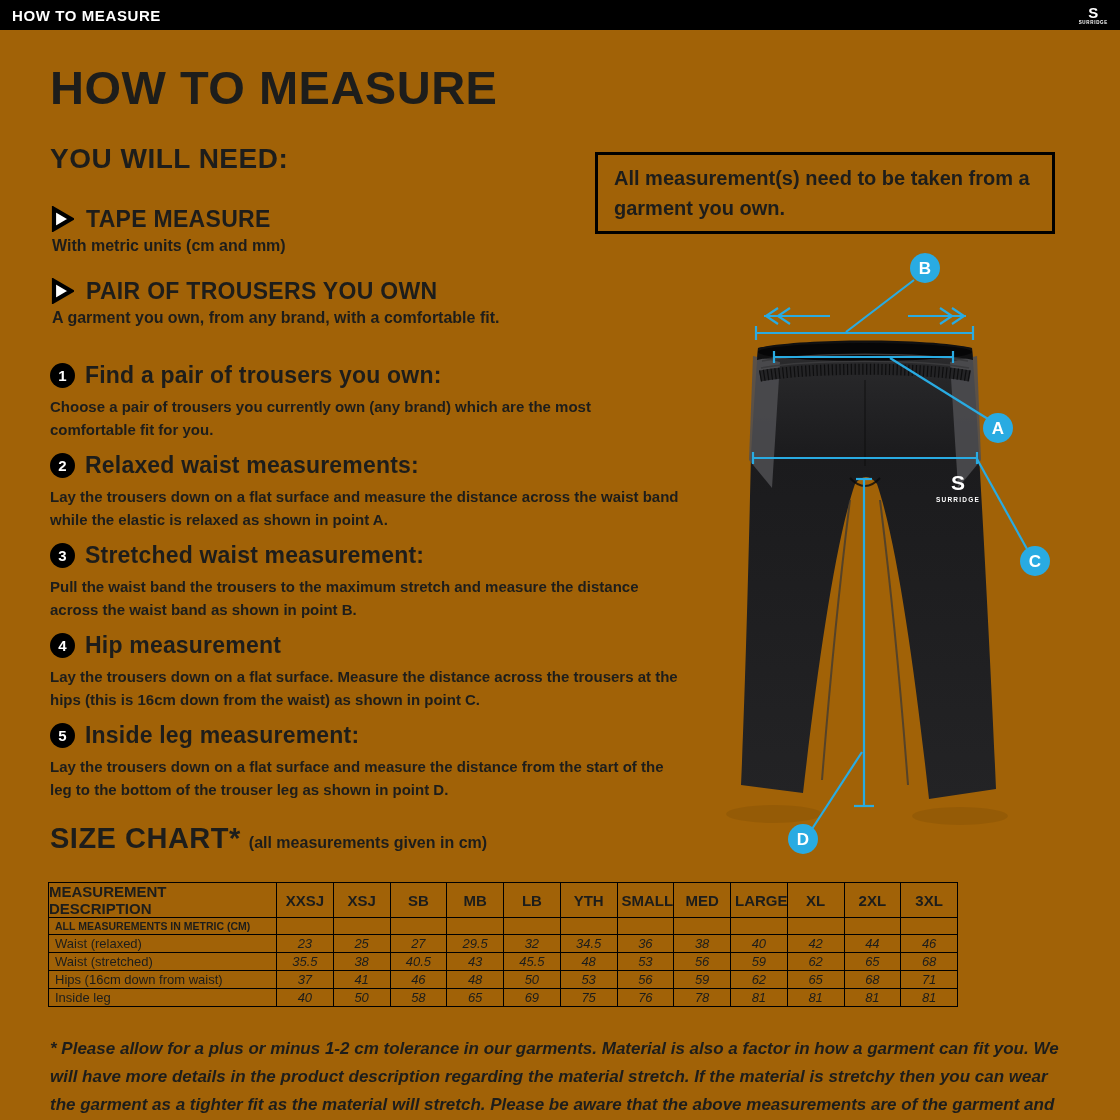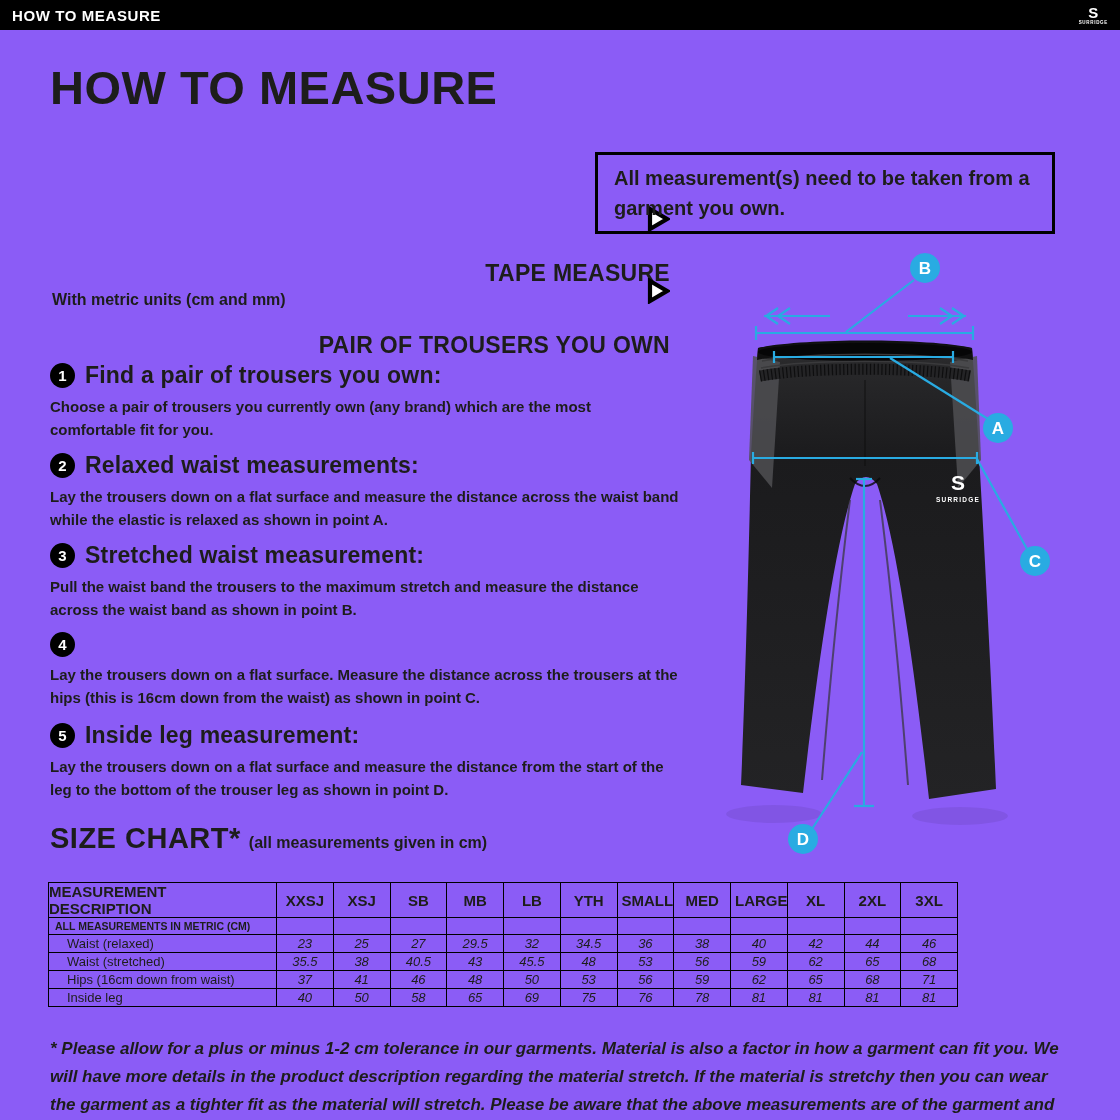--- a/index.html
+++ b/index.html
@@ -1,34 +1,34 @@
 <!DOCTYPE html>
 <html><head>
 <meta charset="utf-8">
 <style>
   html,body{margin:0;padding:0;background:#fff;}
-  .page{position:relative;width:1120px;height:1120px;background:#8b5cf6;overflow:hidden;
+  .page{position:relative;width:1120px;height:1120px;background:#a16207;overflow:hidden;
         font-family:"Liberation Sans",sans-serif;color:#1d1d1b;}
 
   
   .topbar{position:absolute;left:0;top:0;width:1120px;height:30px;background:#000;
           display:flex;align-items:center;justify-content:space-between;
           padding:0 12px;box-sizing:border-box;}
   .topbar-title{color:#fff;font-weight:bold;font-size:15px;letter-spacing:.6px;}
   .logo{display:flex;flex-direction:column;align-items:center;line-height:1;color:#fff;}
   .logo .s{font-weight:bold;font-size:15px;letter-spacing:0;}
   .logo .word{font-size:4.5px;font-weight:bold;letter-spacing:.7px;margin-top:1px;}
 
   
   .h1{position:absolute;left:50px;top:60px;font-size:47px;font-weight:bold;letter-spacing:.5px;}
   .ywn-title{position:absolute;left:50px;top:143px;font-size:28px;font-weight:bold;letter-spacing:.5px;}
 
   
   .need{position:absolute;left:50px;width:620px;}
-  .need-head{display:flex;align-items:flex-end;gap:28px;flex-direction:column;}
+  .need-head{display:flex;align-items:flex-start;gap:12px;}
   .need-label{font-size:23px;font-weight:bold;letter-spacing:.3px;}
   .need-desc{margin:4px 0 0 2px;font-size:16px;font-weight:bold;}
 
   
   .step{position:absolute;left:50px;width:630px;}
   .step-head{display:flex;align-items:center;gap:10px;}
   .step-num{display:inline-flex;align-items:center;justify-content:center;width:25px;height:25px;
             border-radius:50%;background:#000;color:#fff;font-size:15px;font-weight:bold;flex:none;}
   .step-title{font-size:23px;font-weight:bold;letter-spacing:.2px;}
   .step-desc{margin:7px 0 0 0;font-size:15px;font-weight:bold;line-height:1.5;}
@@ -44,21 +44,21 @@
   .sc-title{position:absolute;left:50px;top:822px;}
   .sc-title .big{font-size:29px;font-weight:bold;letter-spacing:.5px;}
   .sc-title .small{font-size:16px;font-weight:bold;margin-left:8px;}
   table.size{position:absolute;left:48px;top:882px;width:910px;border-collapse:collapse;
              table-layout:fixed;}
   table.size th,table.size td{border:1.5px solid #000;padding:0 4px;font-family:"Liberation Sans",sans-serif;}
   table.size col.c0{width:228px;}
   table.size .hdr th{font-size:15px;font-weight:bold;text-align:center;height:26px;}
   table.size .hdr th:first-child{text-align:left;padding-left:0;}
   table.size .sub th{font-size:10.5px;font-weight:bold;text-align:left;height:16px;padding-left:6px;}
-  table.size .row th{font-size:13px;font-weight:normal;text-align:left;height:17px;padding-left:18px;}
+  table.size .row th{font-size:13px;font-weight:normal;text-align:left;height:17px;padding-left:6px;}
   table.size .row td{font-size:13px;text-align:center;height:17px;font-style:italic;}
 
   
   .footnote{position:absolute;left:50px;top:1018px;width:1014px;font-size:17px;
             font-weight:bold;font-style:italic;line-height:28px;}
 </style>
 </head>
 <body>
 
 <div class="page">
@@ -66,38 +66,40 @@
   <div class="topbar">
     <span class="topbar-title">HOW TO MEASURE</span>
     <span class="logo">
       <span class="s">S</span>
       <span class="word">SURRIDGE</span>
     </span>
   </div>
 
   <div class="h1">HOW TO MEASURE</div>
 
+  <div class="ywn-title">YOU WILL NEED:</div>
 
   <div class="need" style="top:206px">
     <div class="need-head">
       <svg width="24" height="26" viewBox="0 0 24 26">
         <polygon points="4,3 21,13 4,23" fill="#fff" stroke="#000" stroke-width="4.2" stroke-linejoin="miter"></polygon>
       </svg>
       <span class="need-label">TAPE MEASURE</span>
     </div>
     <p class="need-desc">With metric units (cm and mm)</p>
   </div>
 
   <div class="need" style="top:278px">
     <div class="need-head">
       <svg width="24" height="26" viewBox="0 0 24 26">
         <polygon points="4,3 21,13 4,23" fill="#fff" stroke="#000" stroke-width="4.2" stroke-linejoin="miter"></polygon>
       </svg>
       <span class="need-label">PAIR OF TROUSERS YOU OWN</span>
     </div>
+    <p class="need-desc">A garment you own, from any brand, with a comfortable fit.</p>
   </div>
 
   <div class="note-box">
     <span>All measurement(s) need to be taken from a garment you own.</span>
   </div>
 
   <div class="step" style="top:362px">
     <div class="step-head">
       <span class="step-num">1</span>
       <span class="step-title">Find a pair of trousers you own:</span>
@@ -117,20 +119,21 @@
     <div class="step-head">
       <span class="step-num">3</span>
       <span class="step-title">Stretched waist measurement:</span>
     </div>
     <p class="step-desc">Pull the waist band the trousers to the maximum stretch and measure the distance across the waist band as shown in point B.</p>
   </div>
 
   <div class="step" style="top:632px">
     <div class="step-head">
       <span class="step-num">4</span>
+      <span class="step-title">Hip measurement</span>
     </div>
     <p class="step-desc">Lay the trousers down on a flat surface. Measure the distance across the trousers at the hips (this is 16cm down from the waist) as shown in point C.</p>
   </div>
 
   <div class="step" style="top:722px">
     <div class="step-head">
       <span class="step-num">5</span>
       <span class="step-title">Inside leg measurement:</span>
     </div>
     <p class="step-desc">Lay the trousers down on a flat surface and measure the distance from the start of the leg to the bottom of the trouser leg as shown in point D.</p>

